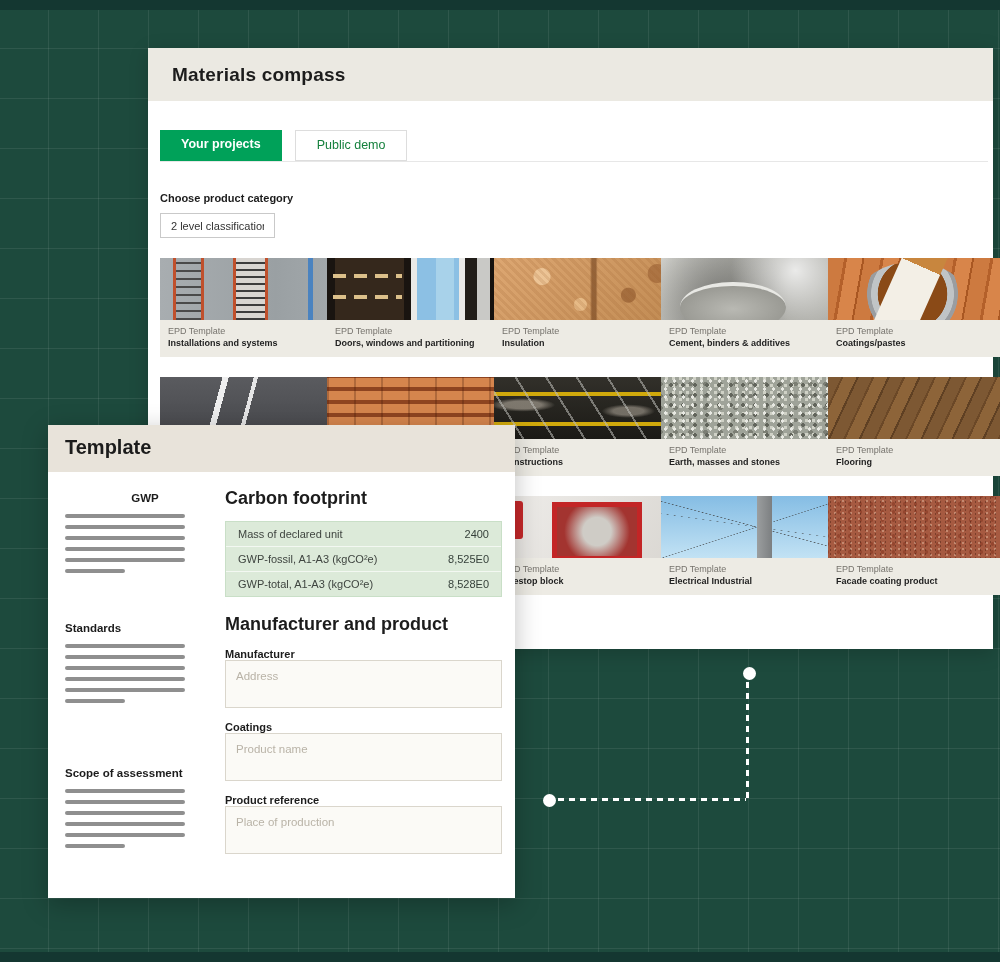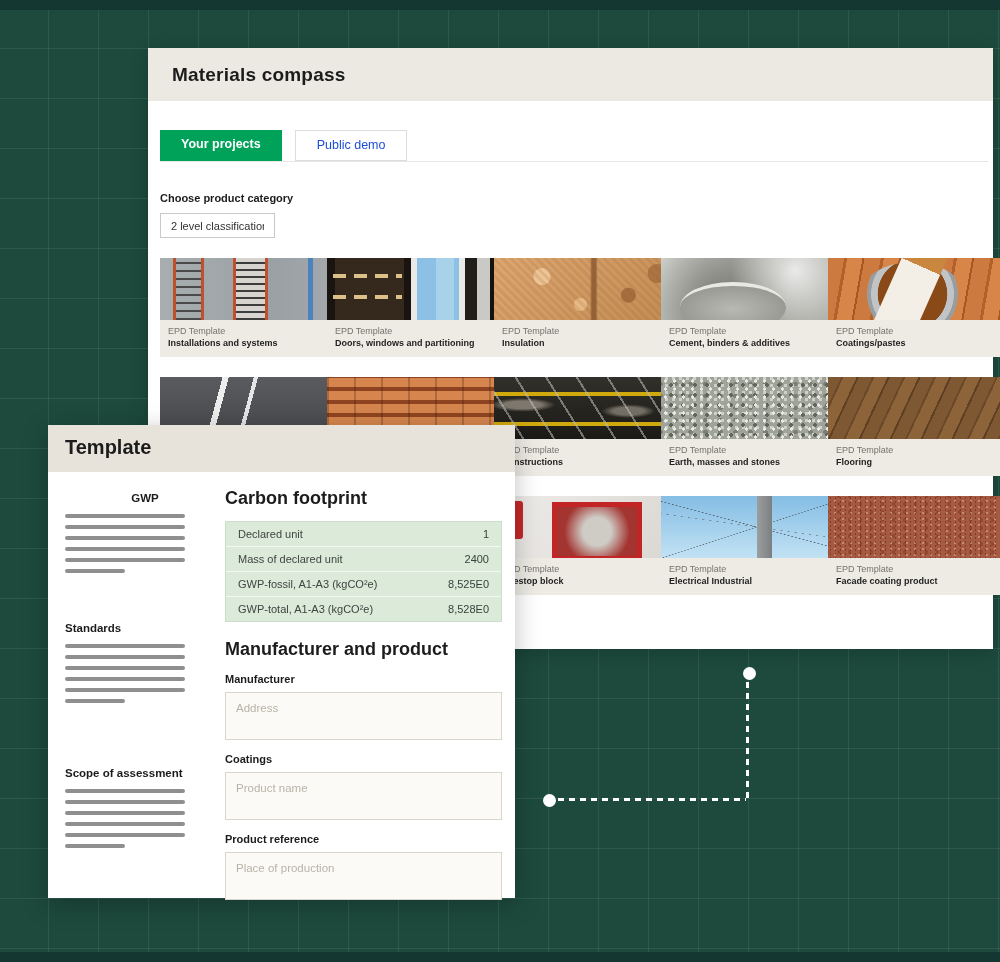--- a/index.html
+++ b/index.html
@@ -23,21 +23,21 @@
     position:absolute; left:148px; top:48px; width:845px; height:601px;
     background:#ffffff; box-shadow:0 4px 18px rgba(0,0,0,0.18);
   }
   .mw-header { height:53px; background:#ebe9e2; padding:16px 0 0 24px; }
   .mw-title  { font-size:19px; font-weight:700; letter-spacing:0.2px; }
   .mw-body   { padding:0 5px 0 12px; }
 
   .tabs { display:flex; gap:13px; margin-top:29px; border-bottom:1px solid #e7e7e7;text-align:center; }
   .tab  { font-size:12.5px; padding:7px 21px 8px; cursor:pointer; }
   .tab.active   { background:#00a159; color:#ffffff; font-weight:700; }
-  .tab.inactive { background:#ffffff; color:#1d4ed8; border:1px solid #dddddd; }
+  .tab.inactive { background:#ffffff; color:#15803d; border:1px solid #dddddd; }
 
   .category-label { margin-top:30px; font-size:11px; font-weight:700; }
   .category-input {
     display:block; margin-top:9px; width:115px; height:25px;
     border:1px solid #c9c9c9; background:#fff; font-size:11px; color:#333;
     padding:0 10px; font-family:"Liberation Sans", sans-serif;
   }
 
   .card-grid { display:grid; grid-template-columns:repeat(5,160px); gap:28px 7px; margin-top:20px; }
   .card { width:192px; }
@@ -164,21 +164,21 @@
   .cf-table { margin-top:12px; background:#dcead9; border:1px solid #c9dfc7; }
   .cf-row { display:flex; justify-content:space-between; align-items:center;
             padding:6px 12px; font-size:11px; color:#3f4540;
             border-bottom:1px solid rgba(255,255,255,0.65); }
   .cf-row:last-child { border-bottom:none; }
   .cf-value { color:#35403a; }
 
   .mp-heading { margin-top:17px; }
   .field-label { margin-top:13px; font-size:11px; font-weight:700; }
   .field-input {
-    display:block; margin-top:7px; width:100%; height:48px; resize:none;
+    display:block; margin-top:0; width:100%; height:48px; resize:none;
     border:1px solid #dad6cc; background:#fbfaf6; font-size:11.5px; color:#333;
     padding:9px 10px; font-family:"Liberation Sans", sans-serif;
   }
   .field-input::placeholder { color:#b9b3a7; }
 
   
   .connector-dot { position:absolute; width:13px; height:13px; border-radius:50%; background:#ffffff; }
   .connector-dot.top  { left:743px; top:667px; }
   .connector-dot.left { left:543px; top:794px; }
   .connector-vline { position:absolute; left:746px; top:682px; width:3px; height:117px;
@@ -351,24 +351,20 @@
               <div class="ph-line"></div>
               <div class="ph-line short"></div>
           </div>
         </div>
       </div>
 
       <div class="tw-right">
         <div class="cf-heading">Carbon footprint</div>
         <div class="cf-table">
           <div class="cf-row">
-            <span class="cf-label">Declared unit</span>
-            <span class="cf-value">1</span>
-          </div>
-          <div class="cf-row">
             <span class="cf-label">Mass of declared unit</span>
             <span class="cf-value">2400</span>
           </div>
           <div class="cf-row">
             <span class="cf-label">GWP-fossil, A1-A3 (kgCO²e)</span>
             <span class="cf-value">8,525E0</span>
           </div>
           <div class="cf-row">
             <span class="cf-label">GWP-total, A1-A3 (kgCO²e)</span>
             <span class="cf-value">8,528E0</span>

